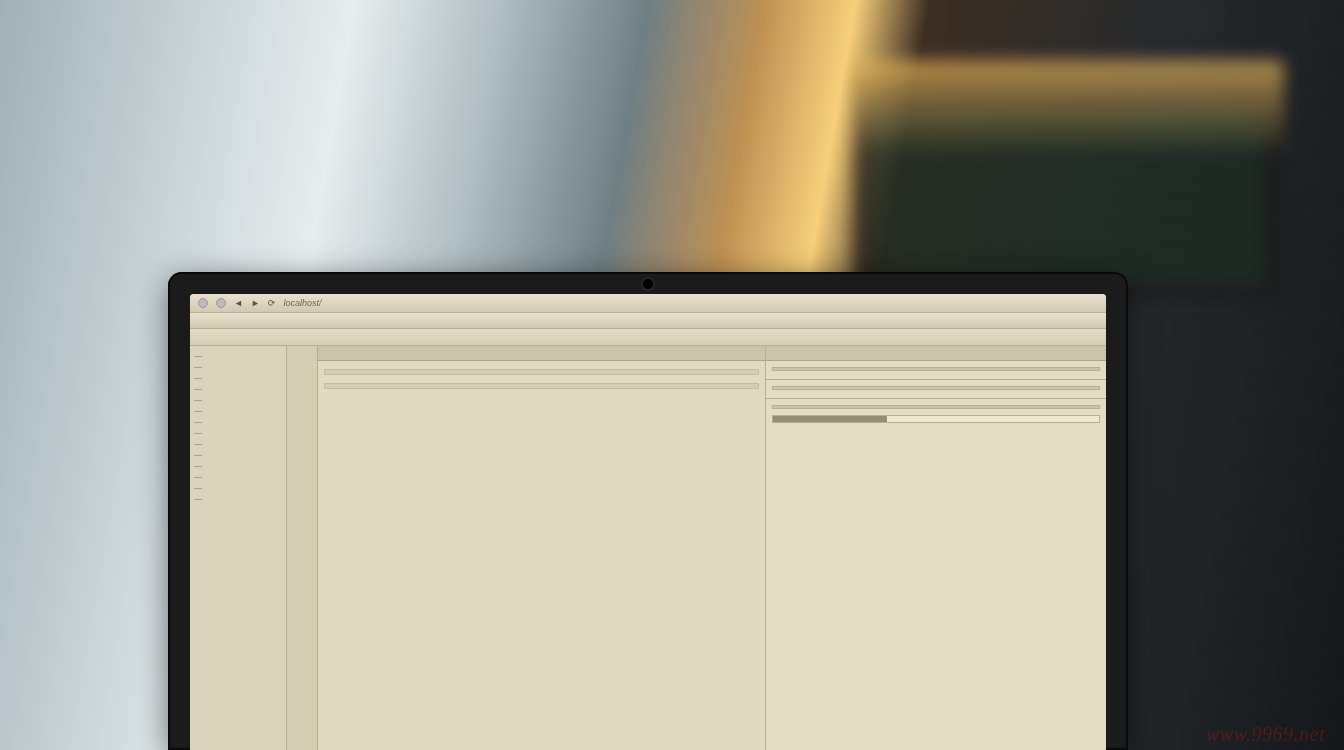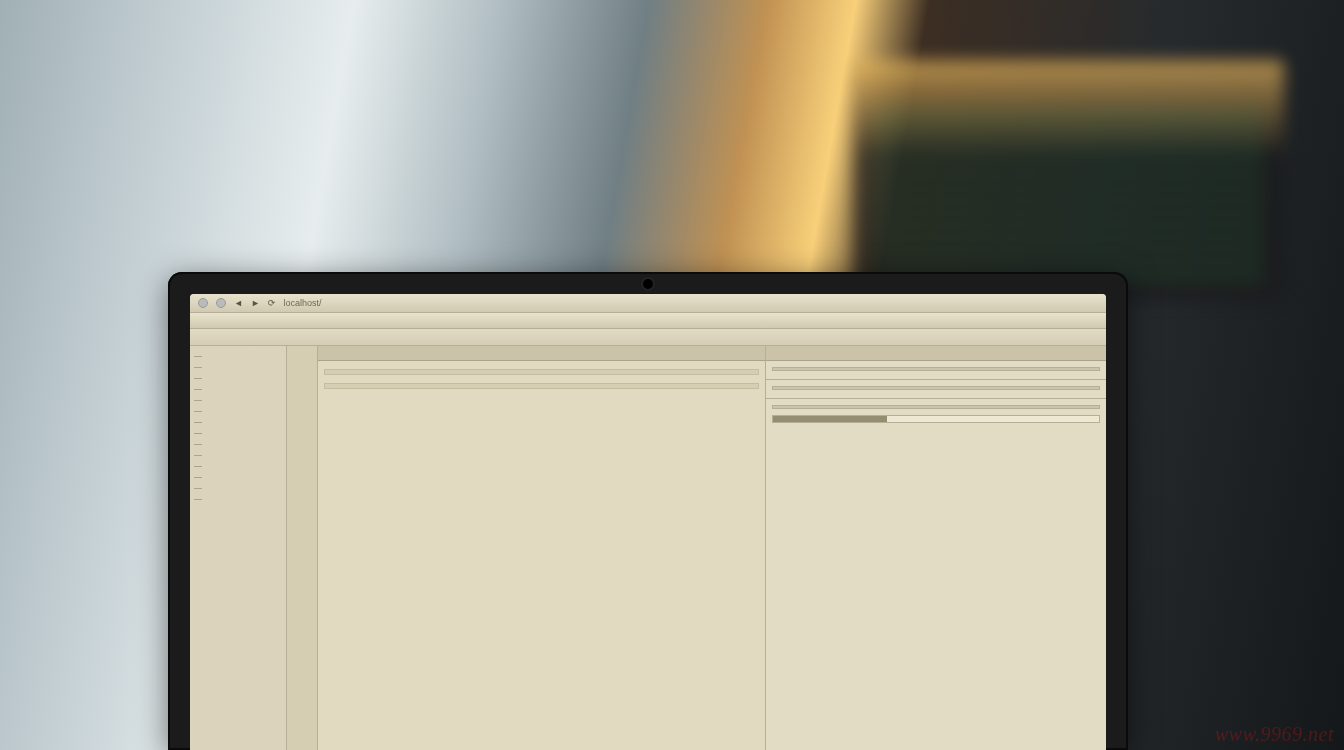--- a/index.html
+++ b/index.html
@@ -38,23 +38,23 @@
   .editor{flex:1;background:#e2dabd;border-right:1px solid #b7ae92;padding:4px 6px;position:relative;}
   .right-panel{width:328px;background:#e4dcc0;padding:4px 6px;position:relative;}
   .tab-strip{height:14px;background:#ccc3a5;border-bottom:1px solid #aca383;
              margin:-4px -6px 4px -6px;}
   .line{white-space:nowrap;overflow:hidden;text-overflow:clip;opacity:.9;}
   .block{margin:4px 0;padding:2px 4px;background:#d7ceae;border:1px solid #c6bd9d;}
   .heading{font-weight:bold;color:#4a442f;}
   .hr{height:1px;background:#b7ae92;margin:6px -6px;}
   .progress{height:6px;border:1px solid #b7ae92;background:#efe8cf;margin-top:4px;}
   .progress > div{height:100%;background:#968d6c;}
-  .watermark{position:absolute;right:10px;bottom:6px;font:italic 20px/1 Georgia,serif;
+  .watermark{position:absolute;right:19px;bottom:6px;font:italic 20px/1 Georgia,serif;
              color:rgba(200,20,20,.35);letter-spacing:.5px;pointer-events:none;}
-  .blurtext{filter:blur(.3px);opacity:.85;}
+  .blurtext{filter:blur(.3px);opacity:.85;font-style:italic;}
   .sec-head{background:#cec5a6;border:1px solid #b7ae92;padding:1px 4px;margin:2px 0;}
 </style>
 </head>
 <body>
 
 <div class="scene">
   <div class="bg-code"></div>
 
   <div class="monitor">
     <div class="camera"></div>

